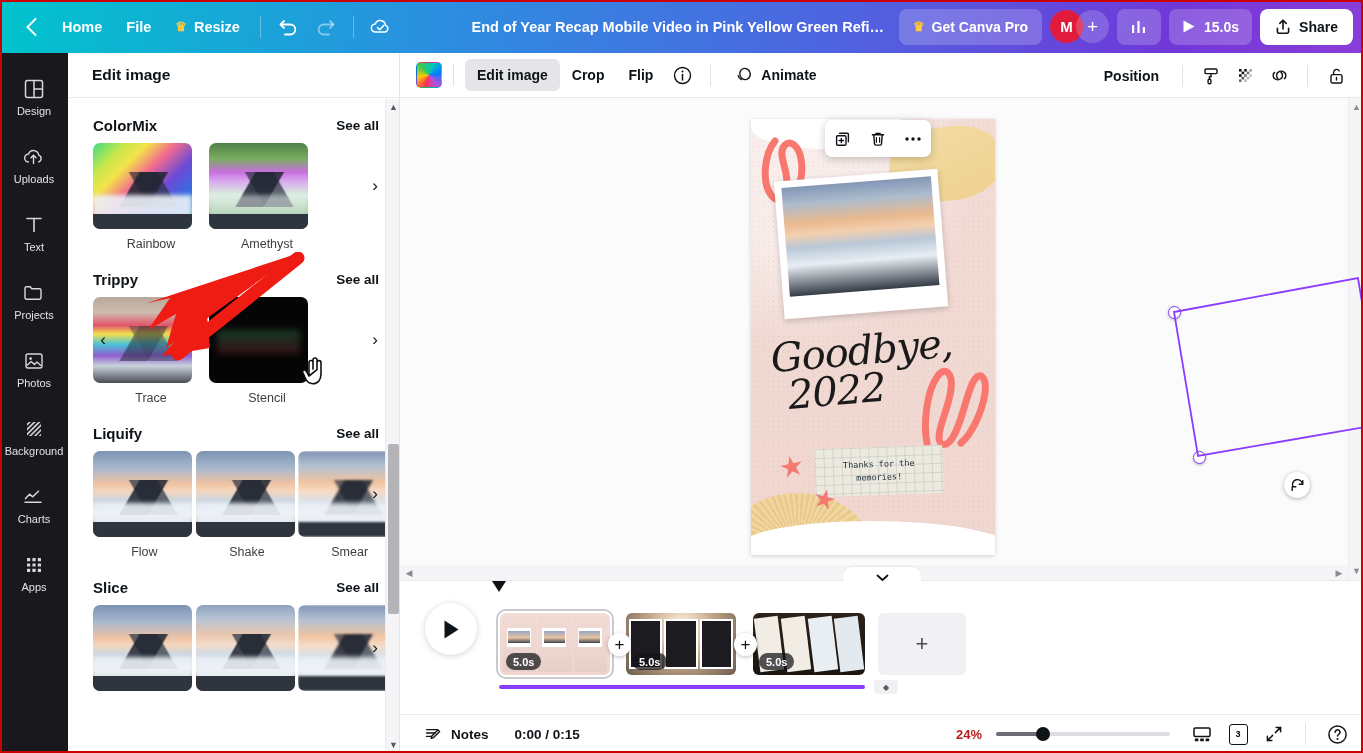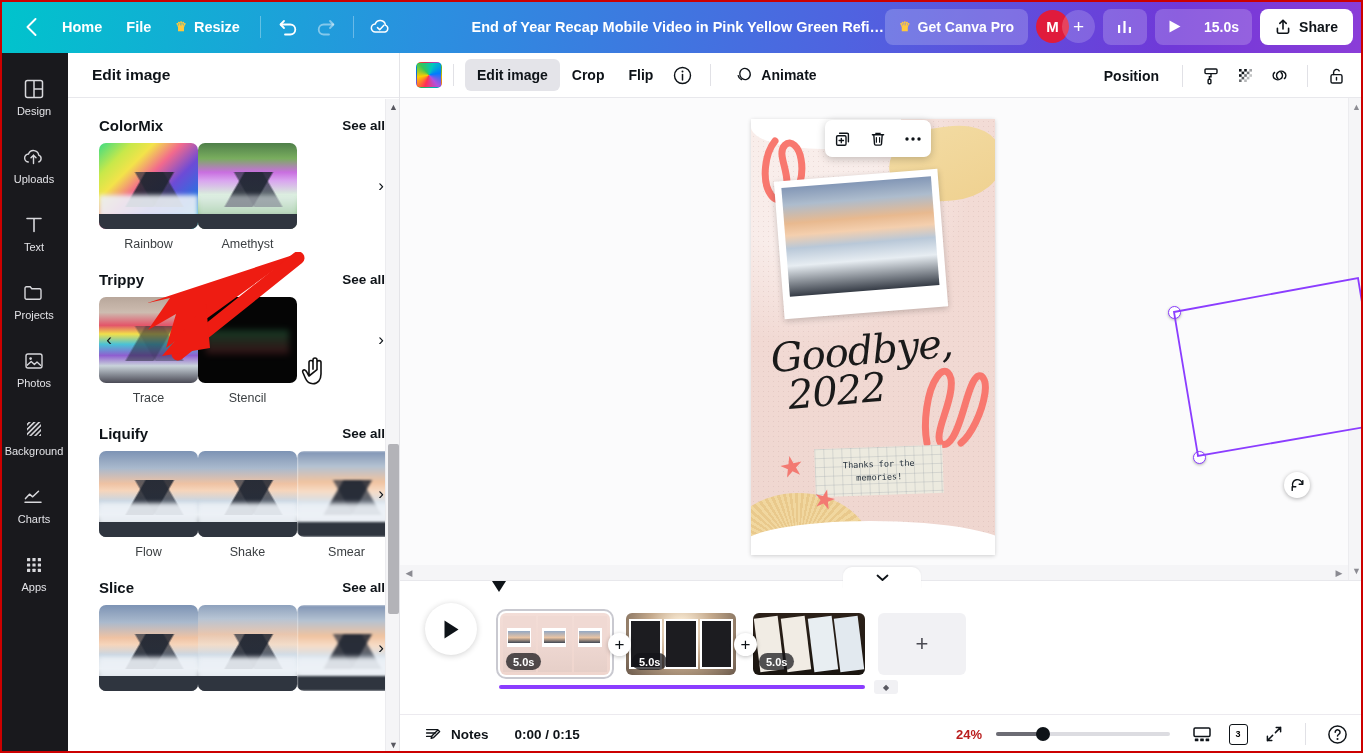--- a/index.html
+++ b/index.html
@@ -51,21 +51,21 @@
     display: flex; align-items: center; justify-content: center;
     font-size: 15px; font-weight: bold; color: #fff; cursor: pointer;
   }
   .add-person {
     width: 33px; height: 33px; border-radius: 50%; background: rgba(255,255,255,.18);
     margin-left: -7px; display: flex; align-items: center; justify-content: center;
     font-size: 19px; color: #fff; cursor: pointer;
   }
   .pill {
     height: 36px; border-radius: 8px; background: rgba(255,255,255,.20);
-    display: flex; align-items: center; justify-content: center; gap: 22px;
+    display: flex; align-items: center; justify-content: center; gap: 8px;
     padding: 0 13px; cursor: pointer; font-size: 14px; font-weight: bold;
   }
   .share-btn {
     height: 36px; border-radius: 8px; background: #fff; color: #0e1318;
     display: flex; align-items: center; gap: 8px; padding: 0 15px;
     font-size: 14px; font-weight: bold; cursor: pointer;
   }
 
   
   .rail {
@@ -85,30 +85,30 @@
   
   .panel {
     position: absolute; left: 68px; top: 53px; width: 332px; height: 700px;
     background: #fff; overflow: hidden;
   }
   .panel-head {
     height: 45px; display: flex; align-items: center; padding-left: 24px;
     font-size: 15.5px; font-weight: bold; color: #0e1318;
     border-bottom: 1px solid #e8e8ec;
   }
-  .panel-body { position: absolute; top: 46px; left: 7px; width: 332px; height: 654px; overflow: hidden; }
+  .panel-body { position: absolute; top: 46px; left: 1px; width: 332px; height: 654px; overflow: hidden; }
   .sec { position: relative; padding: 0 0 0 24px; }
   .sec-head {
     display: flex; align-items: center; justify-content: space-between;
     padding-right: 22px; height: 36px; margin-top: 8px;
   }
   .sec-title { font-size: 15px; font-weight: bold; color: #0e1318; }
   .see-all { font-size: 13.5px; font-weight: bold; color: #0e1318; cursor: pointer; }
   .row { display: flex; gap: 0; position: relative; }
-  .card { width: 99px; margin-right: 0; cursor: pointer; }
+  .card { width: 116px; margin-right: 0; cursor: pointer; }
   .thumb {
     width: 99px; height: 86px; border-radius: 7px; overflow: hidden; position: relative;
   }
   .card-label {
     text-align: center; font-size: 12.5px; color: #3c4043; margin-top: 8px;
   }
   .card.sel .thumb { outline: 2px solid #8b3dff; outline-offset: 3px; border-radius: 6px; }
   .arrow-nav {
     position: absolute; top: 31px; width: 24px; height: 24px;
     display: flex; align-items: center; justify-content: center;

